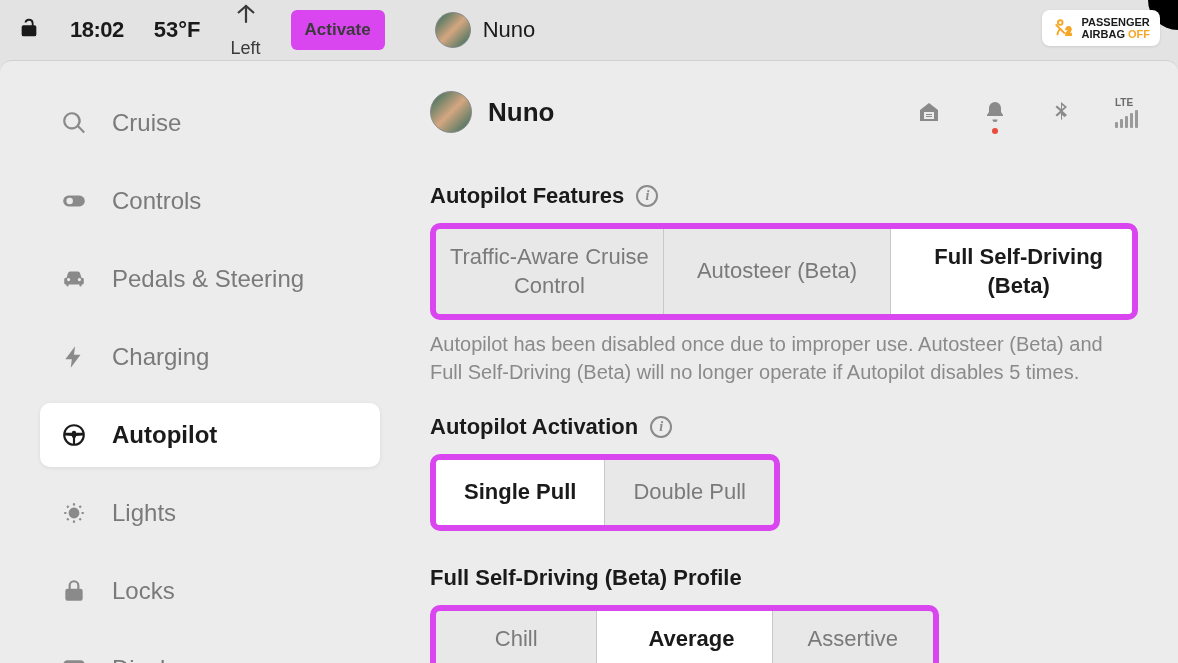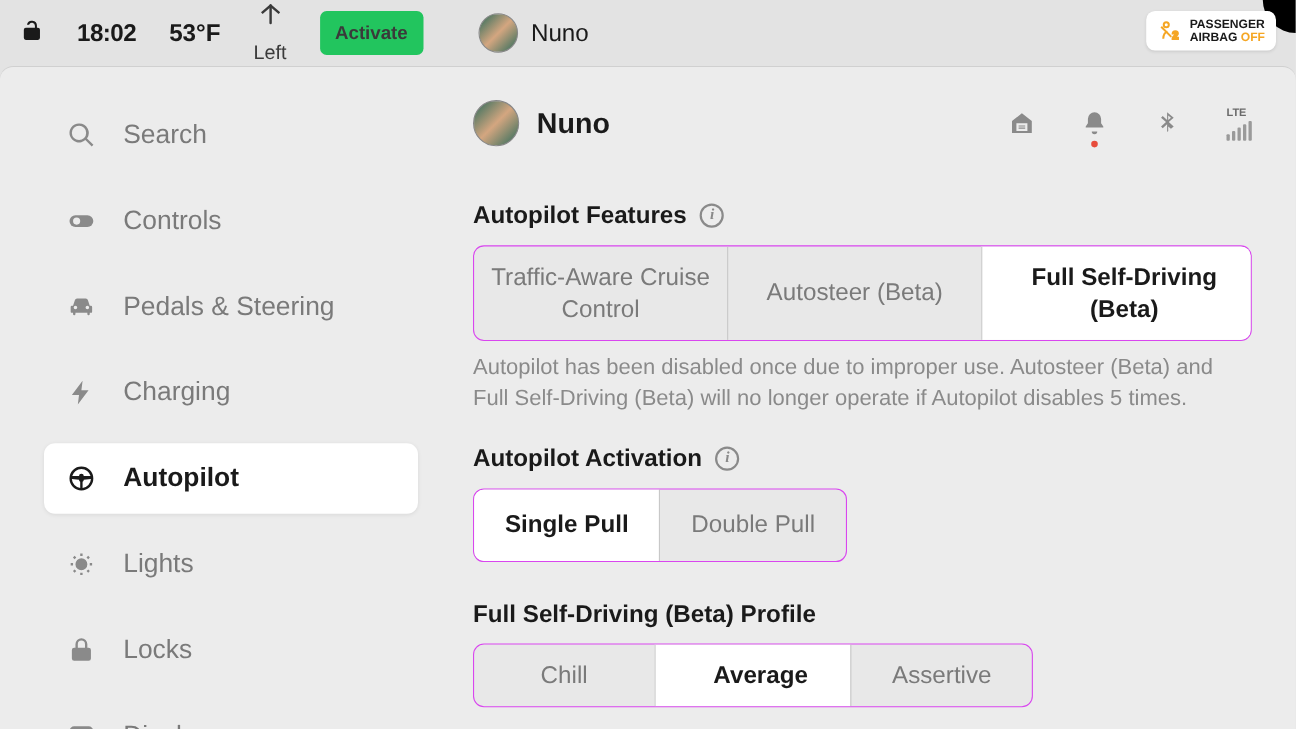--- a/index.html
+++ b/index.html
@@ -6,21 +6,21 @@
   body { width: 1178px; height: 663px; background: #e3e3e3; overflow: hidden; position: relative; }
   
   
   .status-bar { height: 60px; display: flex; align-items: center; padding: 0 18px; gap: 20px; position: relative; }
   .status-left { display: flex; align-items: center; gap: 30px; }
   .lock-icon svg { width: 22px; height: 22px; fill: #1a1a1a; }
   .time { font-size: 22px; font-weight: 600; color: #1a1a1a; letter-spacing: -0.5px; }
   .temp { font-size: 22px; font-weight: 600; color: #1a1a1a; }
   .homelink { display: flex; align-items: center; gap: 8px; flex-direction: column; }
   .homelink-label { font-size: 18px; font-weight: 500; color: #3a3a3a; }
-  .activate-btn { background: #22c55e; border: none; border-radius: 6px; padding: 10px 14px; font-size: 17px; font-weight: 600; color: #3a3a3a; cursor: pointer; }
+  .activate-btn { background: #d946ef; border: none; border-radius: 6px; padding: 10px 14px; font-size: 17px; font-weight: 600; color: #3a3a3a; cursor: pointer; }
   .profile-top { display: flex; align-items: center; gap: 12px; margin-left: 20px; }
   .avatar-sm { width: 36px; height: 36px; border-radius: 50%; background: linear-gradient(135deg, #2a6a5a 0%, #d4a680 50%, #2a6a5a 100%); border: 1px solid #888; }
   .profile-name-top { font-size: 22px; font-weight: 500; color: #1a1a1a; }
   .airbag-badge { position: absolute; right: 18px; top: 10px; background: #fff; border-radius: 8px; padding: 6px 10px; display: flex; align-items: center; gap: 8px; box-shadow: 0 1px 3px rgba(0,0,0,0.1); }
   .airbag-icon { color: #f5a623; font-size: 20px; display:flex; align-items:center; }
   .airbag-text { font-size: 11px; font-weight: 700; color: #1a1a1a; line-height: 1.1; }
   .airbag-off { color: #f5a623; }
   .notch { position: absolute; right: 0; top: 0; width: 30px; height: 30px; background: #000; border-bottom-left-radius: 30px; }
 
   
@@ -50,21 +50,21 @@
   .signal { display: flex; flex-direction: column; align-items: flex-start; gap: 2px; }
   .signal-label { font-size: 10px; font-weight: 700; color: #6a6a6a; }
   .signal-bars { display: flex; align-items: flex-end; gap: 2px; }
   .signal-bars span { width: 3px; background: #9a9a9a; border-radius: 1px; }
   .signal-bars span:nth-child(1){height:6px} .signal-bars span:nth-child(2){height:9px} .signal-bars span:nth-child(3){height:12px} .signal-bars span:nth-child(4){height:15px} .signal-bars span:nth-child(5){height:18px}
 
   .section { margin-bottom: 24px; }
   .section-title { display: flex; align-items: center; gap: 12px; font-size: 22px; font-weight: 600; color: #1a1a1a; margin-bottom: 14px; }
   .info-icon { width: 22px; height: 22px; border: 2px solid #8a8a8a; border-radius: 50%; display: inline-flex; align-items: center; justify-content: center; font-size: 14px; color: #8a8a8a; font-weight: 700; font-style: italic; font-family: Georgia, serif; }
   
-  .seg-group { display: flex; border: 1px solid #d946ef; border-radius: 10px; overflow: hidden; background: #e8e8e8; }
+  .seg-group { display: flex; border: 6px solid #d946ef; border-radius: 10px; overflow: hidden; background: #e8e8e8; }
   .seg-btn { flex: 1; padding: 14px 10px; text-align: center; font-size: 22px; font-weight: 500; color: #7a7a7a; cursor: pointer; background: transparent; border: none; line-height: 1.3; }
   .seg-btn + .seg-btn { border-left: 1px solid #c8c8c8; }
   .seg-btn.active { background: #fff; color: #1a1a1a; font-weight: 600; padding-left: 24px; }
   .seg-small .seg-btn { padding: 18px 28px; flex: initial; }
   .seg-small { width: fit-content; }
   
   .warning-text { font-size: 20px; color: #8a8a8a; line-height: 1.4; margin-top: 10px; margin-bottom: 28px; }
 
   .seg-profile { width: 509px; }
 </style>
@@ -114,21 +114,21 @@
 
 <div class="main">
 
   <div class="sidebar">
     <div class="sidebar-item">
       <span class="sidebar-icon">
           <svg viewBox="0 0 24 24">
             <path d="M10 2a8 8 0 105.3 14l5.4 5.4 1.4-1.4-5.4-5.4A8 8 0 0010 2zm0 2a6 6 0 110 12 6 6 0 010-12z"></path>
           </svg>
         </span>
-      <span class="sidebar-label">Search</span>
+      <span class="sidebar-label">Cruise</span>
     </div>
     <div class="sidebar-item">
       <span class="sidebar-icon">
           <svg viewBox="0 0 24 24">
             <rect x="2" y="7" width="20" height="10" rx="5"></rect>
             <circle cx="8" cy="12" r="3" fill="#ececec"></circle>
           </svg>
         </span>
       <span class="sidebar-label">Controls</span>
     </div>

